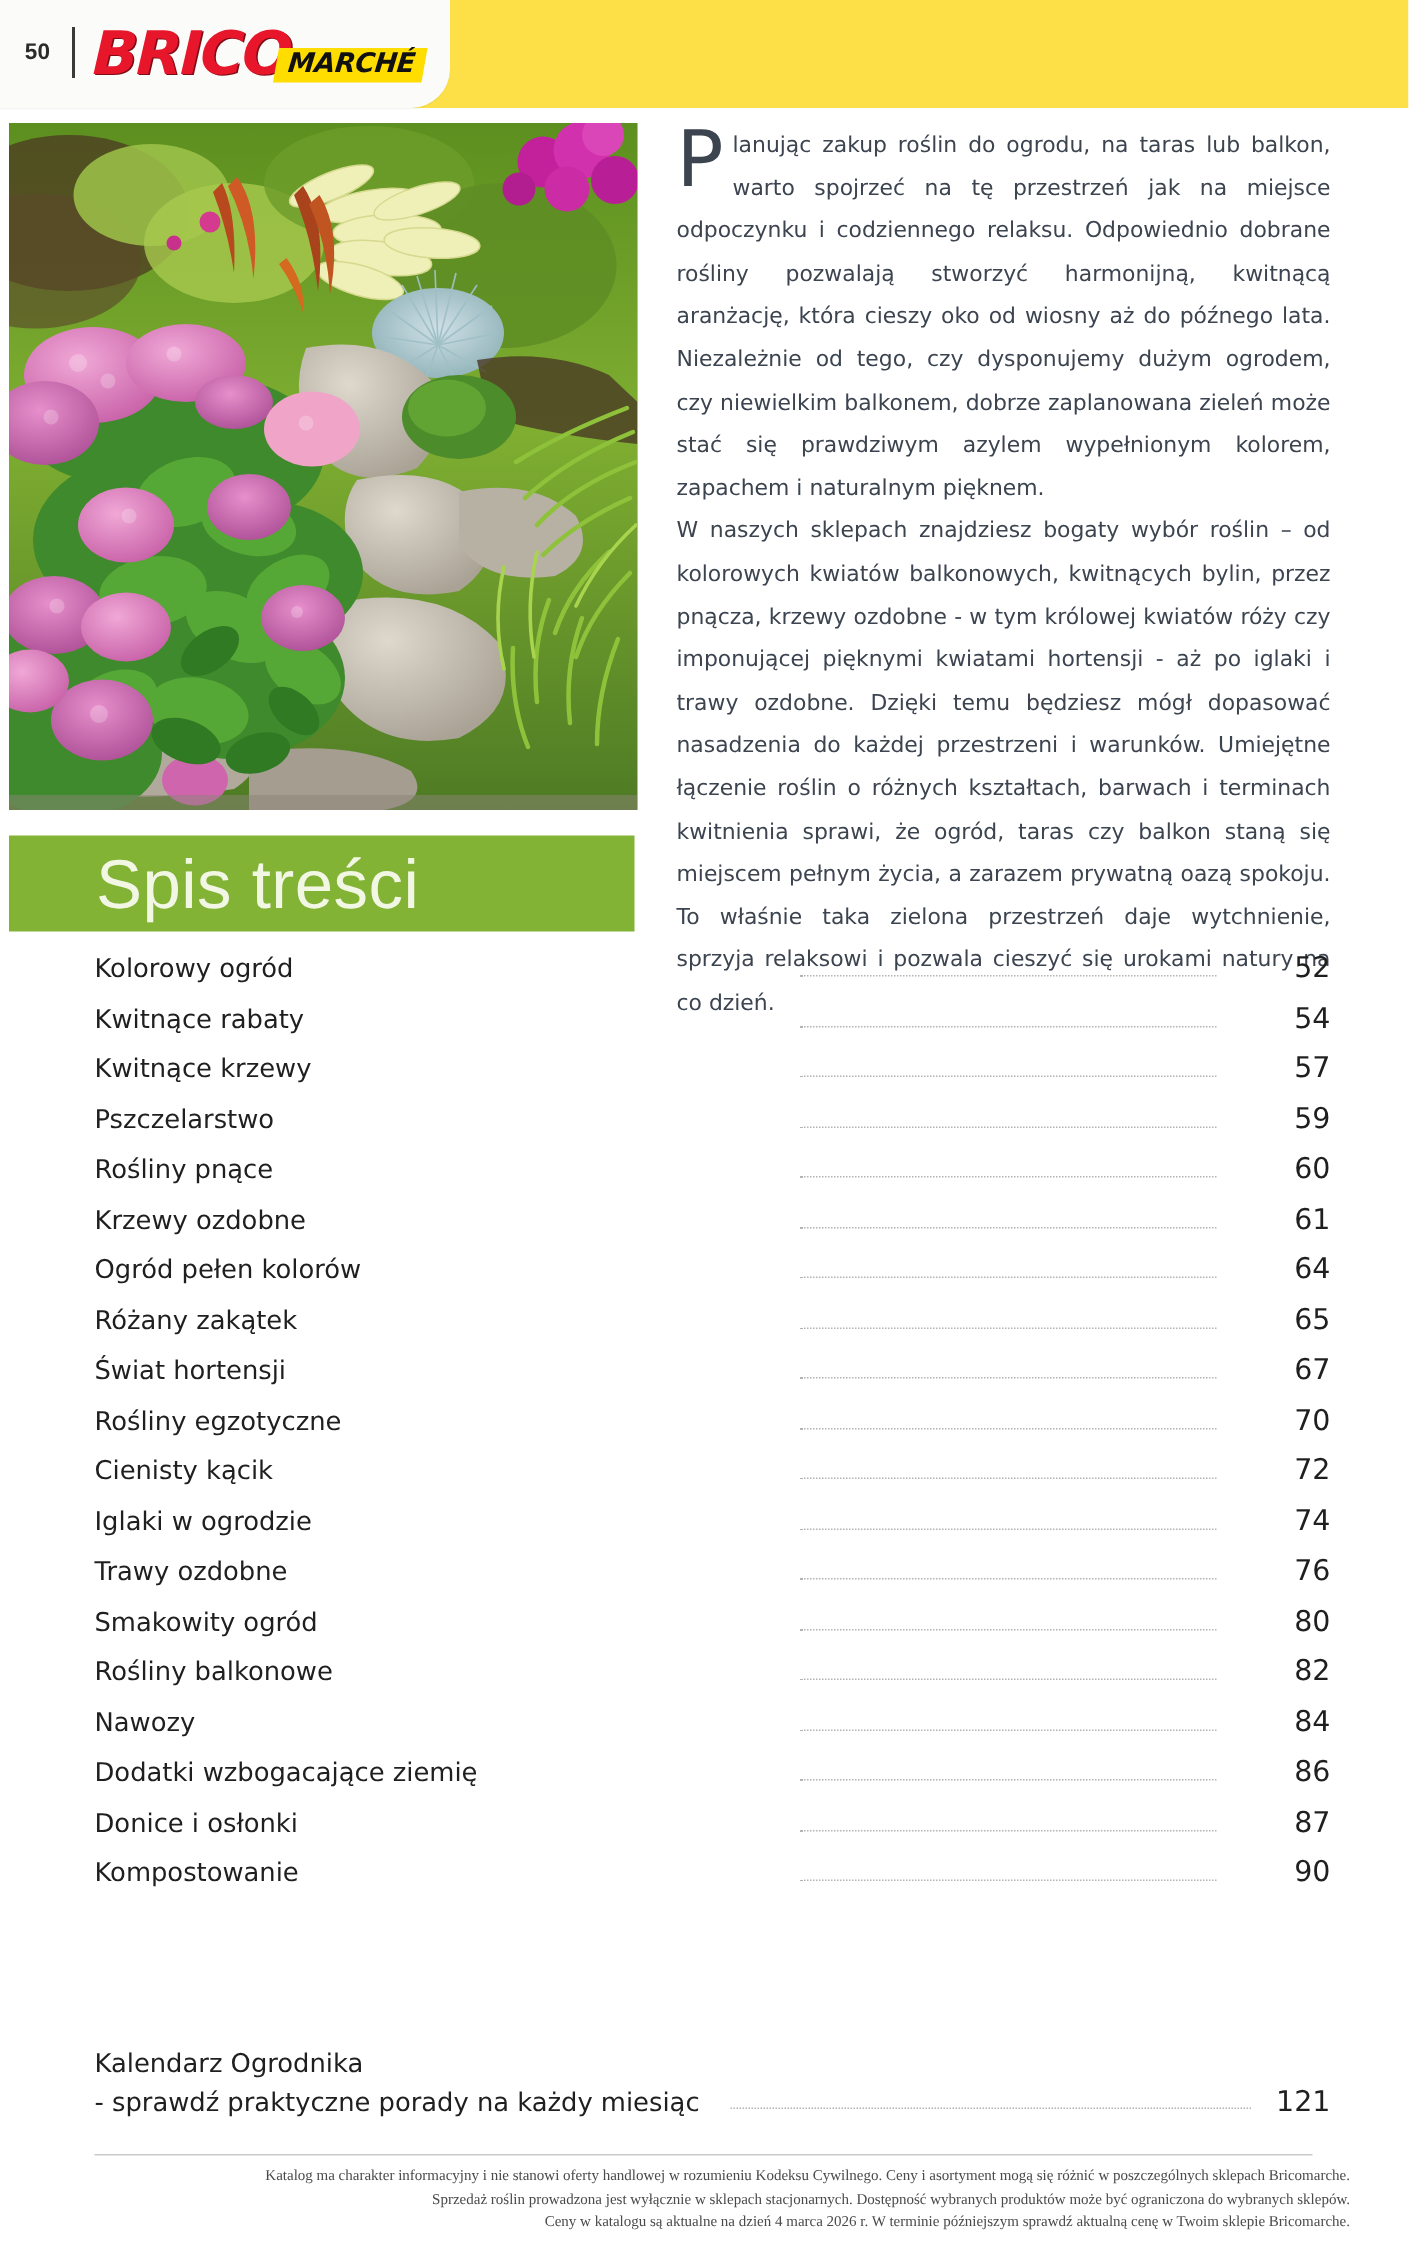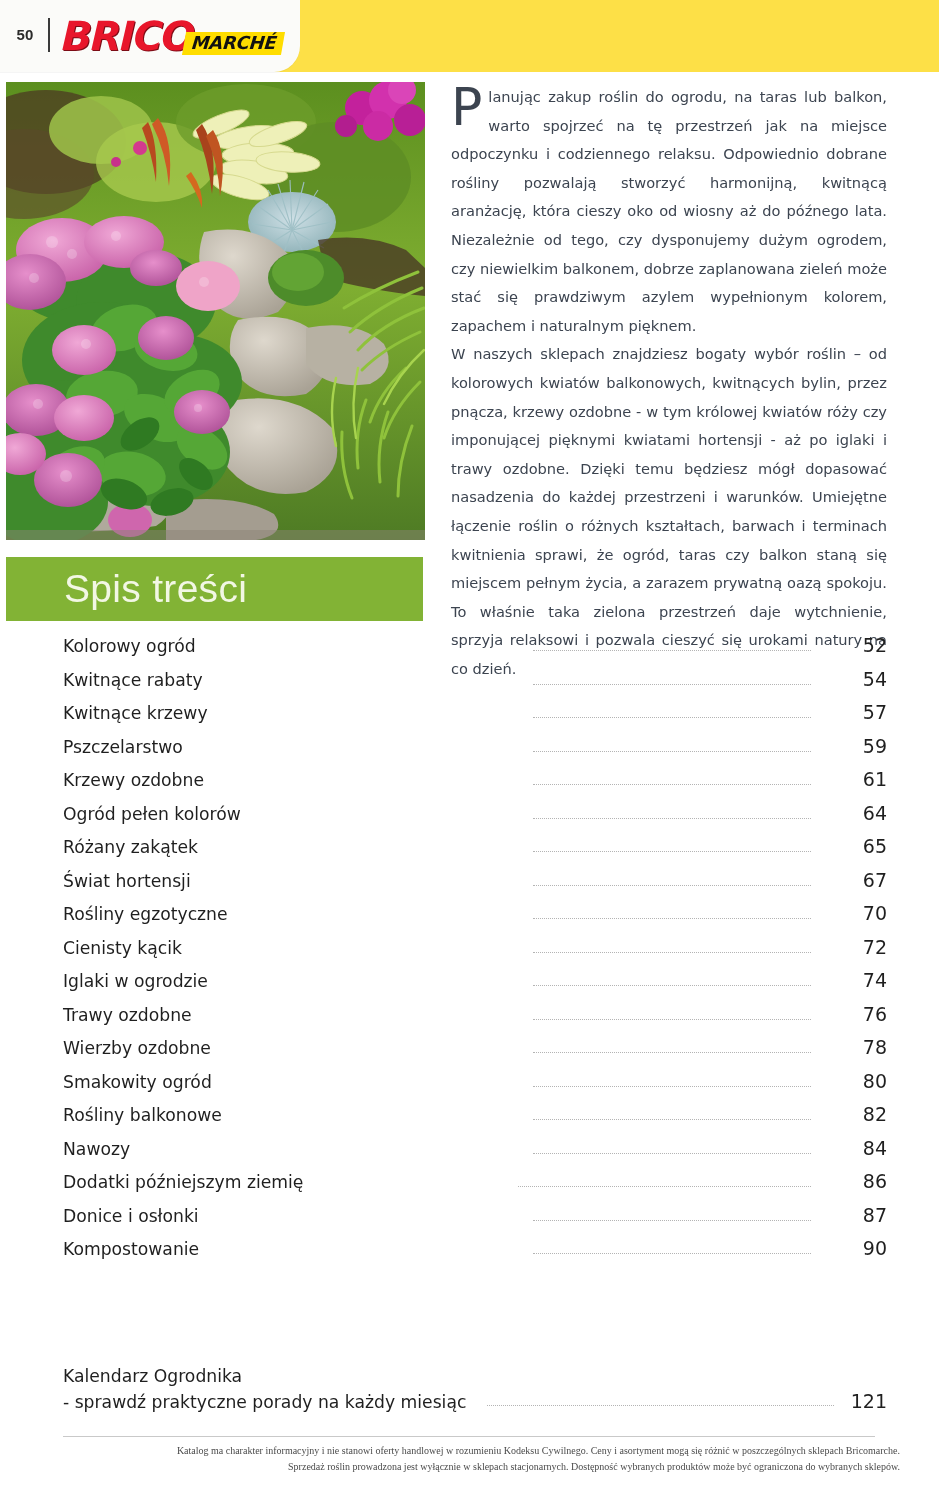--- a/index.html
+++ b/index.html
@@ -131,21 +131,21 @@
     position: absolute;
     left: 6px; top: 557px;
     width: 417px; height: 64px;
     background: #82b335;
   }
   .toc-banner-title {
     position: absolute;
     left: 58px; top: 50%;
     transform: translateY(-50%);
     font-family: "Liberation Sans", sans-serif;
-    font-size: 39px;
+    font-size: 46px;
     font-weight: normal;
     color: #f2f7e4;
     letter-spacing: .3px;
   }
 
   
   .toc {
     position: absolute;
     left: 63px; top: 634px;
     width: 824px;
@@ -445,20 +445,26 @@
         <span class="toc-leader"></span>
         <span class="toc-page">57</span>
       </div>
       <div class="toc-row">
         <span class="toc-label">Pszczelarstwo</span>
         <span class="lead-start" style="width: 295.266px;"></span>
         <span class="toc-leader"></span>
         <span class="toc-page">59</span>
       </div>
       <div class="toc-row">
+        <span class="toc-label">Rośliny pnące</span>
+        <span class="lead-start" style="width: 295.906px;"></span>
+        <span class="toc-leader"></span>
+        <span class="toc-page">60</span>
+      </div>
+      <div class="toc-row">
         <span class="toc-label">Krzewy ozdobne</span>
         <span class="lead-start" style="width: 274.031px;"></span>
         <span class="toc-leader"></span>
         <span class="toc-page">61</span>
       </div>
       <div class="toc-row">
         <span class="toc-label">Ogród pełen kolorów</span>
         <span class="lead-start" style="width: 237.266px;"></span>
         <span class="toc-leader"></span>
         <span class="toc-page">64</span>
@@ -493,45 +499,39 @@
         <span class="toc-leader"></span>
         <span class="toc-page">74</span>
       </div>
       <div class="toc-row">
         <span class="toc-label">Trawy ozdobne</span>
         <span class="lead-start" style="width: 286.391px;"></span>
         <span class="toc-leader"></span>
         <span class="toc-page">76</span>
       </div>
       <div class="toc-row">
-        <span class="toc-label">Wierzby ozdobne</span>
-        <span class="lead-start" style="width: 267.047px;"></span>
-        <span class="toc-leader"></span>
-        <span class="toc-page">78</span>
-      </div>
-      <div class="toc-row">
         <span class="toc-label">Smakowity ogród</span>
         <span class="lead-start" style="width: 266.203px;"></span>
         <span class="toc-leader"></span>
         <span class="toc-page">80</span>
       </div>
       <div class="toc-row">
         <span class="toc-label">Rośliny balkonowe</span>
         <span class="lead-start" style="width: 256.156px;"></span>
         <span class="toc-leader"></span>
         <span class="toc-page">82</span>
       </div>
       <div class="toc-row">
         <span class="toc-label">Nawozy</span>
         <span class="lead-start" style="width: 347.844px;"></span>
         <span class="toc-leader"></span>
         <span class="toc-page">84</span>
       </div>
       <div class="toc-row">
-        <span class="toc-label">Dodatki późniejszym ziemię</span>
+        <span class="toc-label">Dodatki wzbogacające ziemię</span>
         <span class="lead-start" style="width: 159.688px;"></span>
         <span class="toc-leader"></span>
         <span class="toc-page">86</span>
       </div>
       <div class="toc-row">
         <span class="toc-label">Donice i osłonki</span>
         <span class="lead-start" style="width: 279.359px;"></span>
         <span class="toc-leader"></span>
         <span class="toc-page">87</span>
       </div>
@@ -550,15 +550,16 @@
       <span class="lead-start" id="extra-spacer" style="width: 11.625px;"></span>
       <span class="toc-leader"></span>
       <span class="toc-page">121</span>
     </div>
   </div>
 
   <div class="footer-rule"></div>
   <div class="footer">
     <div>Katalog ma charakter informacyjny i nie stanowi oferty handlowej w rozumieniu Kodeksu Cywilnego. Ceny i asortyment mogą się różnić w poszczególnych sklepach Bricomarche.</div>
     <div>Sprzedaż roślin prowadzona jest wyłącznie w sklepach stacjonarnych. Dostępność wybranych produktów może być ograniczona do wybranych sklepów.</div>
+    <div>Ceny w katalogu są aktualne na dzień 4 marca 2026 r. W terminie późniejszym sprawdź aktualną cenę w Twoim sklepie Bricomarche.</div>
   </div>
 
 </div>
 
 </body></html>

